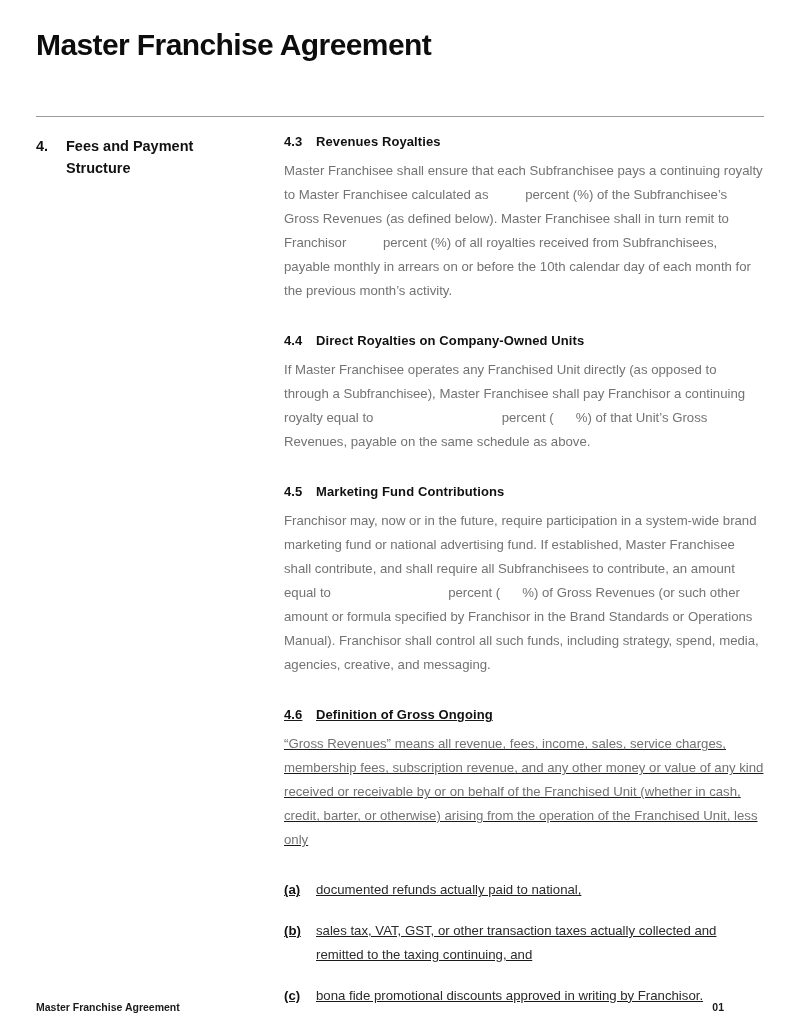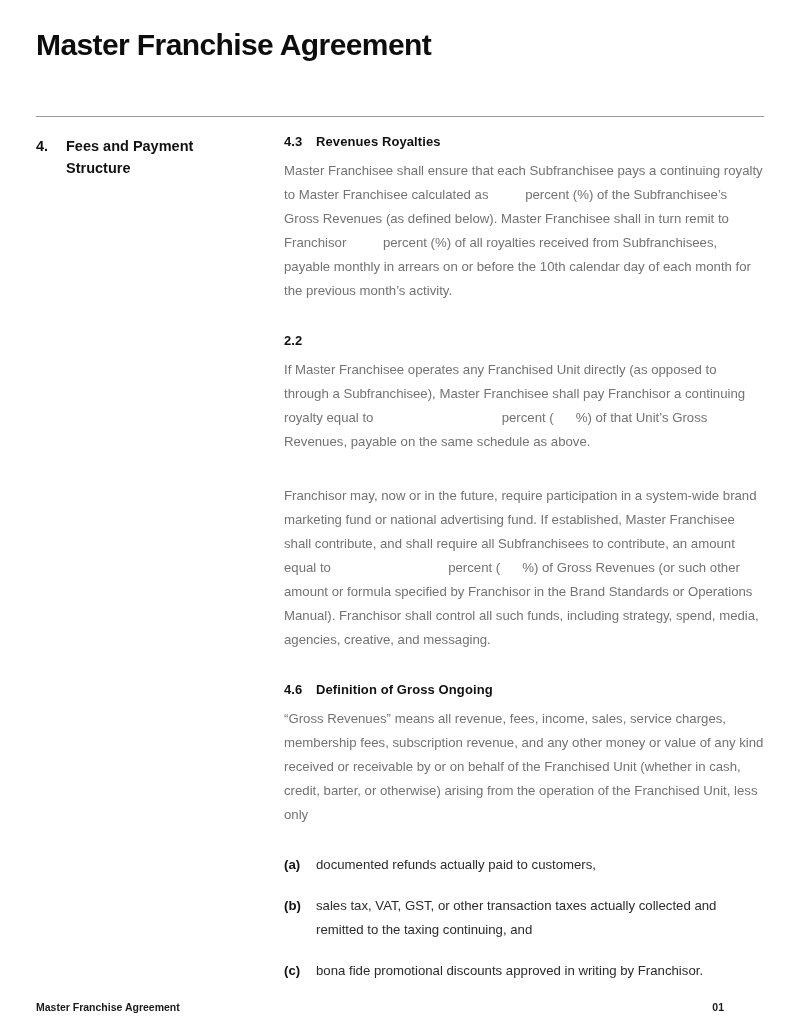--- a/index.html
+++ b/index.html
@@ -66,21 +66,21 @@
   .section-name {
     max-width: 160px;
   }
   .body-col {
     flex: 1 1 auto;
     width: 480px;
   }
   .clause {
     margin-bottom: 30px;
   }
-  .clause:last-child { margin-bottom: 0; }
+  .clause:last-child { margin-bottom: 0; text-decoration: underline; }
   .clause-heading {
     display: flex;
     font-size: 13px;
     font-weight: 700;
     color: #111;
     margin-bottom: 10px;
     letter-spacing: 0.1px;
   }
   .clause-num {
     width: 32px;
@@ -144,40 +144,45 @@
         <div class="clause">
           <div class="clause-heading">
             <span class="clause-num">4.3</span>
             <span class="clause-title">Revenues Royalties</span>
           </div>
           <div class="clause-body">Master Franchisee shall ensure that each Subfranchisee pays a continuing royalty to Master Franchisee calculated as &nbsp;&nbsp;&nbsp;&nbsp;&nbsp;&nbsp;&nbsp;&nbsp; percent (%) of the Subfranchisee’s Gross Revenues (as defined below). Master Franchisee shall in turn remit to Franchisor &nbsp;&nbsp;&nbsp;&nbsp;&nbsp;&nbsp;&nbsp;&nbsp; percent (%) of all royalties received from Subfranchisees, payable monthly in arrears on or before the 10th calendar day of each month for the previous month’s activity.</div>
         </div>
 
         <div class="clause">
           <div class="clause-heading">
-            <span class="clause-num">2.2</span>
+            <span class="clause-num">4.4</span>
+            <span class="clause-title">Direct Royalties on Company-Owned Units</span>
           </div>
           <div class="clause-body">If Master Franchisee operates any Franchised Unit directly (as opposed to through a Subfranchisee), Master Franchisee shall pay Franchisor a continuing royalty equal to &nbsp;&nbsp;&nbsp;&nbsp;&nbsp;&nbsp;&nbsp;&nbsp;&nbsp;&nbsp;&nbsp;&nbsp;&nbsp;&nbsp;&nbsp;&nbsp;&nbsp;&nbsp;&nbsp;&nbsp;&nbsp;&nbsp;&nbsp;&nbsp;&nbsp;&nbsp;&nbsp;&nbsp;&nbsp;&nbsp;&nbsp;&nbsp;&nbsp; percent ( &nbsp;&nbsp;&nbsp;&nbsp; %) of that Unit’s Gross Revenues, payable on the same schedule as above.</div>
         </div>
 
         <div class="clause">
+          <div class="clause-heading">
+            <span class="clause-num">4.5</span>
+            <span class="clause-title">Marketing Fund Contributions</span>
+          </div>
           <div class="clause-body">Franchisor may, now or in the future, require participation in a system-wide brand marketing fund or national advertising fund. If established, Master Franchisee shall contribute, and shall require all Subfranchisees to contribute, an amount equal to &nbsp;&nbsp;&nbsp;&nbsp;&nbsp;&nbsp;&nbsp;&nbsp;&nbsp;&nbsp;&nbsp;&nbsp;&nbsp;&nbsp;&nbsp;&nbsp;&nbsp;&nbsp;&nbsp;&nbsp;&nbsp;&nbsp;&nbsp;&nbsp;&nbsp;&nbsp;&nbsp;&nbsp;&nbsp;&nbsp; percent ( &nbsp;&nbsp;&nbsp;&nbsp; %) of Gross Revenues (or such other amount or formula specified by Franchisor in the Brand Standards or Operations Manual). Franchisor shall control all such funds, including strategy, spend, media, agencies, creative, and messaging.</div>
         </div>
 
         <div class="clause">
           <div class="clause-heading">
             <span class="clause-num">4.6</span>
             <span class="clause-title">Definition of Gross Ongoing</span>
           </div>
           <div class="clause-body">“Gross Revenues” means all revenue, fees, income, sales, service charges, membership fees, subscription revenue, and any other money or value of any kind received or receivable by or on behalf of the Franchised Unit (whether in cash, credit, barter, or otherwise) arising from the operation of the Franchised Unit, less only</div>
 
           <div class="list-items">
             <div class="list-item">
               <span class="list-marker">(a)</span>
-              <span class="list-text">documented refunds actually paid to customers,</span>
+              <span class="list-text">documented refunds actually paid to national,</span>
             </div>
             <div class="list-item">
               <span class="list-marker">(b)</span>
               <span class="list-text">sales tax, VAT, GST, or other transaction taxes actually collected and remitted to the taxing continuing, and</span>
             </div>
             <div class="list-item">
               <span class="list-marker">(c)</span>
               <span class="list-text">bona fide promotional discounts approved in writing by Franchisor.</span>
             </div>
           </div>

